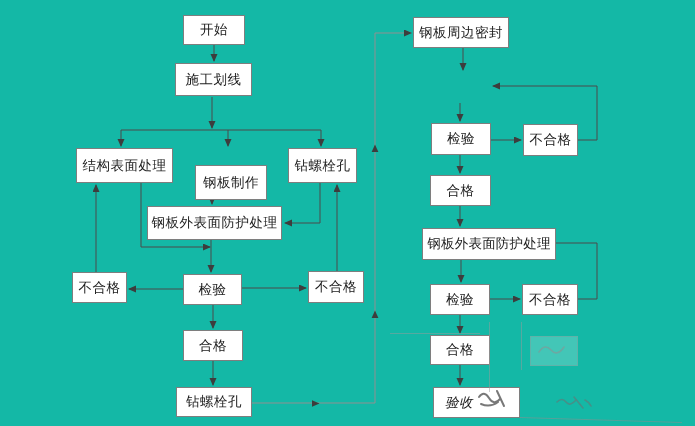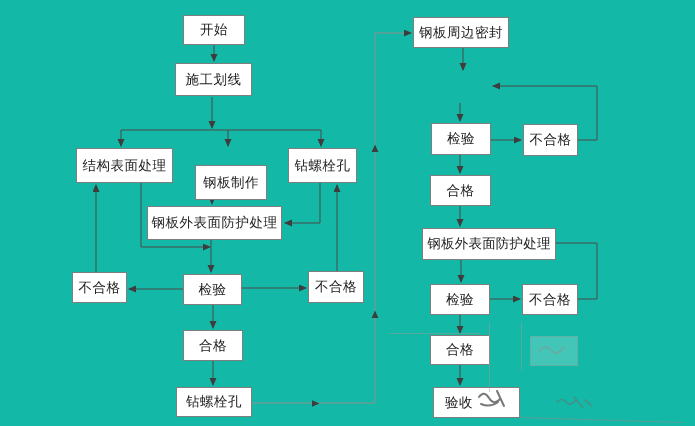--- a/index.html
+++ b/index.html
@@ -7,21 +7,21 @@
     position:relative;width:695px;height:426px;background:#14b8a6;
     font-family:"Liberation Sans",sans-serif;overflow:hidden;
   }
   svg.wires{position:absolute;left:0;top:0;width:695px;height:426px;}
   .node{
     position:absolute;box-sizing:border-box;border:1px solid #7e7e7e;background:#ffffff;
     display:flex;align-items:center;justify-content:center;
     font-size:13.5px;line-height:1;color:#1b1b1b;letter-spacing:0.5px;white-space:nowrap;
   }
   .node.tight{letter-spacing:0.2px;margin-left:28px;}
-  .node.leftpad{justify-content:flex-start;padding-left:11px;}
+  .node.leftpad{justify-content:flex-start;padding-left:11px;font-style:italic;}
   .ghost{position:absolute;left:0;top:0;width:695px;height:426px;pointer-events:none;filter:blur(0.4px);}
   .gv{position:absolute;width:1px;background:#9a9a9a;opacity:0.5;}
   .gh{position:absolute;height:1px;background:#9a9a9a;opacity:0.5;transform-origin:left center;}
   .gbox{position:absolute;border:1px solid #ababab;opacity:0.5;box-sizing:border-box;background:rgba(255,255,255,0.4);}
   .gsvg{position:absolute;left:0;top:0;}
 </style>
 </head>
 <body>
 
 <div class="stage">

